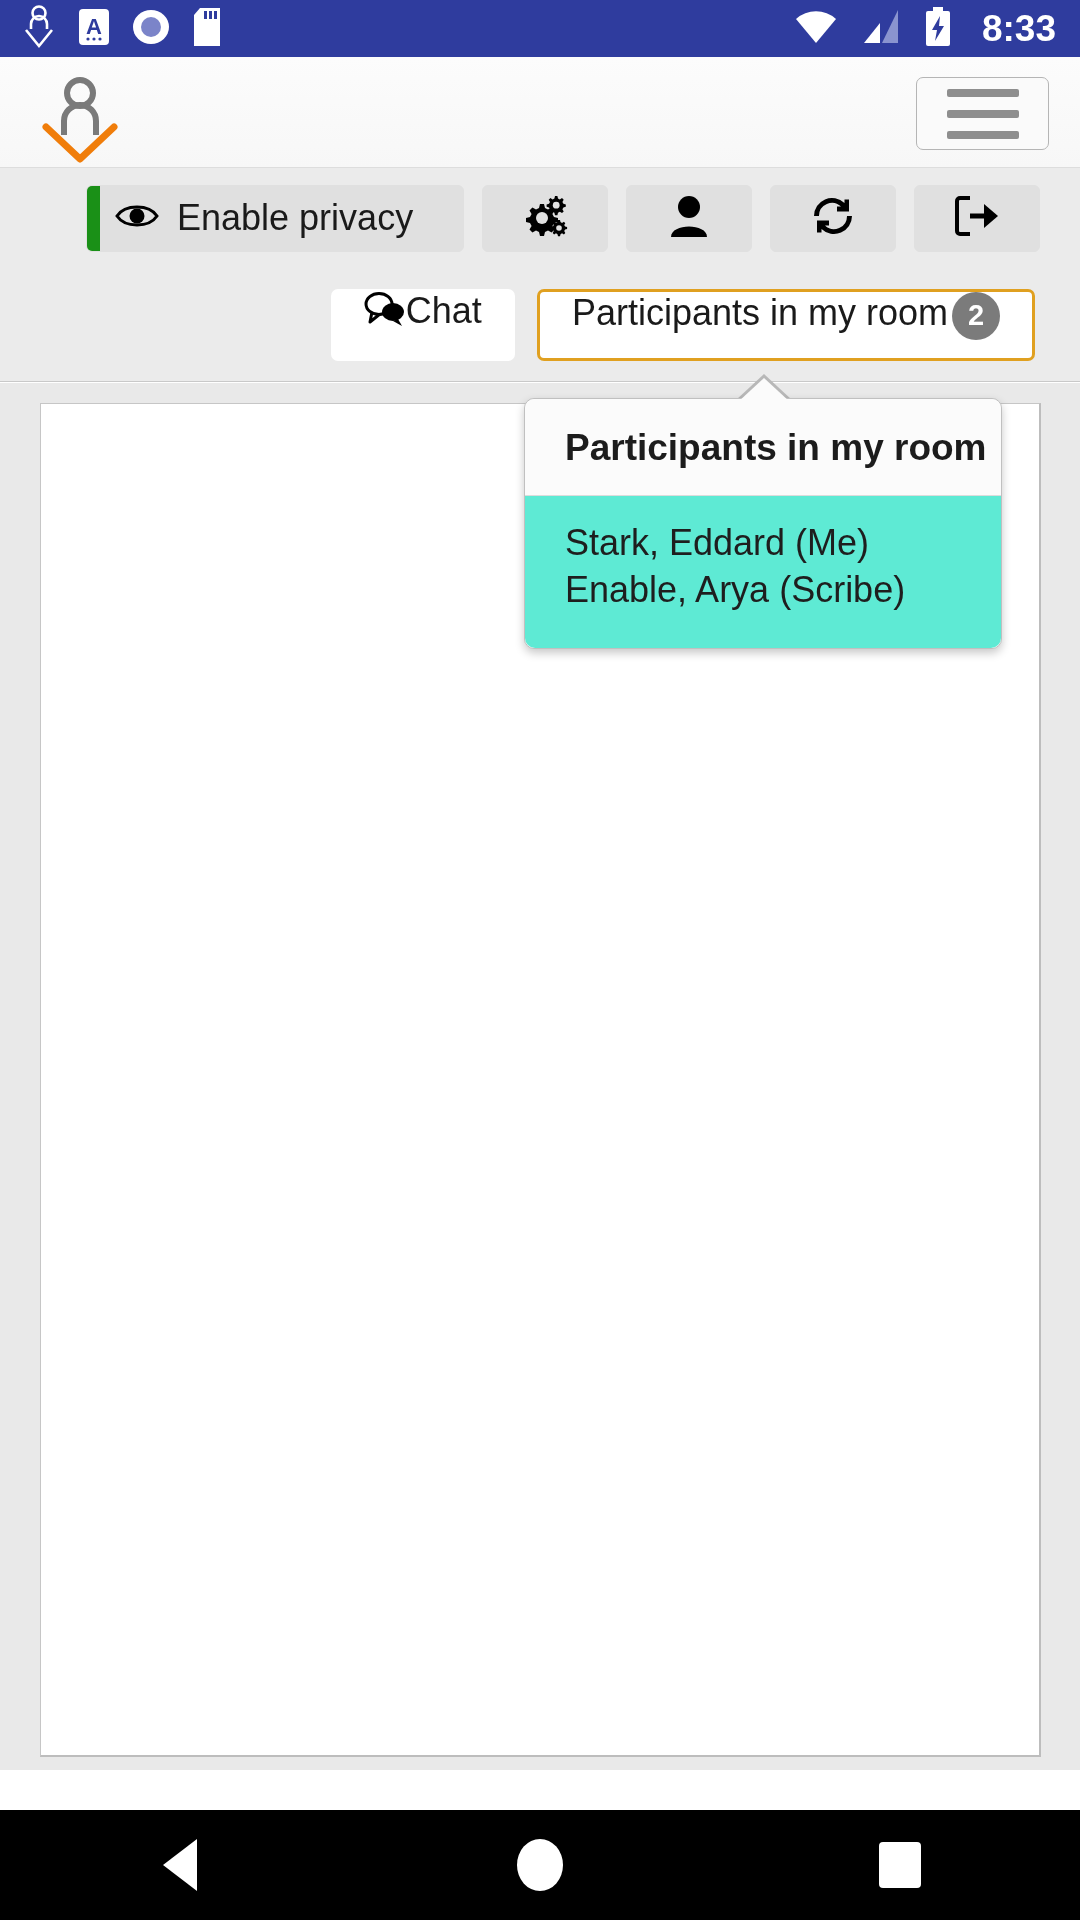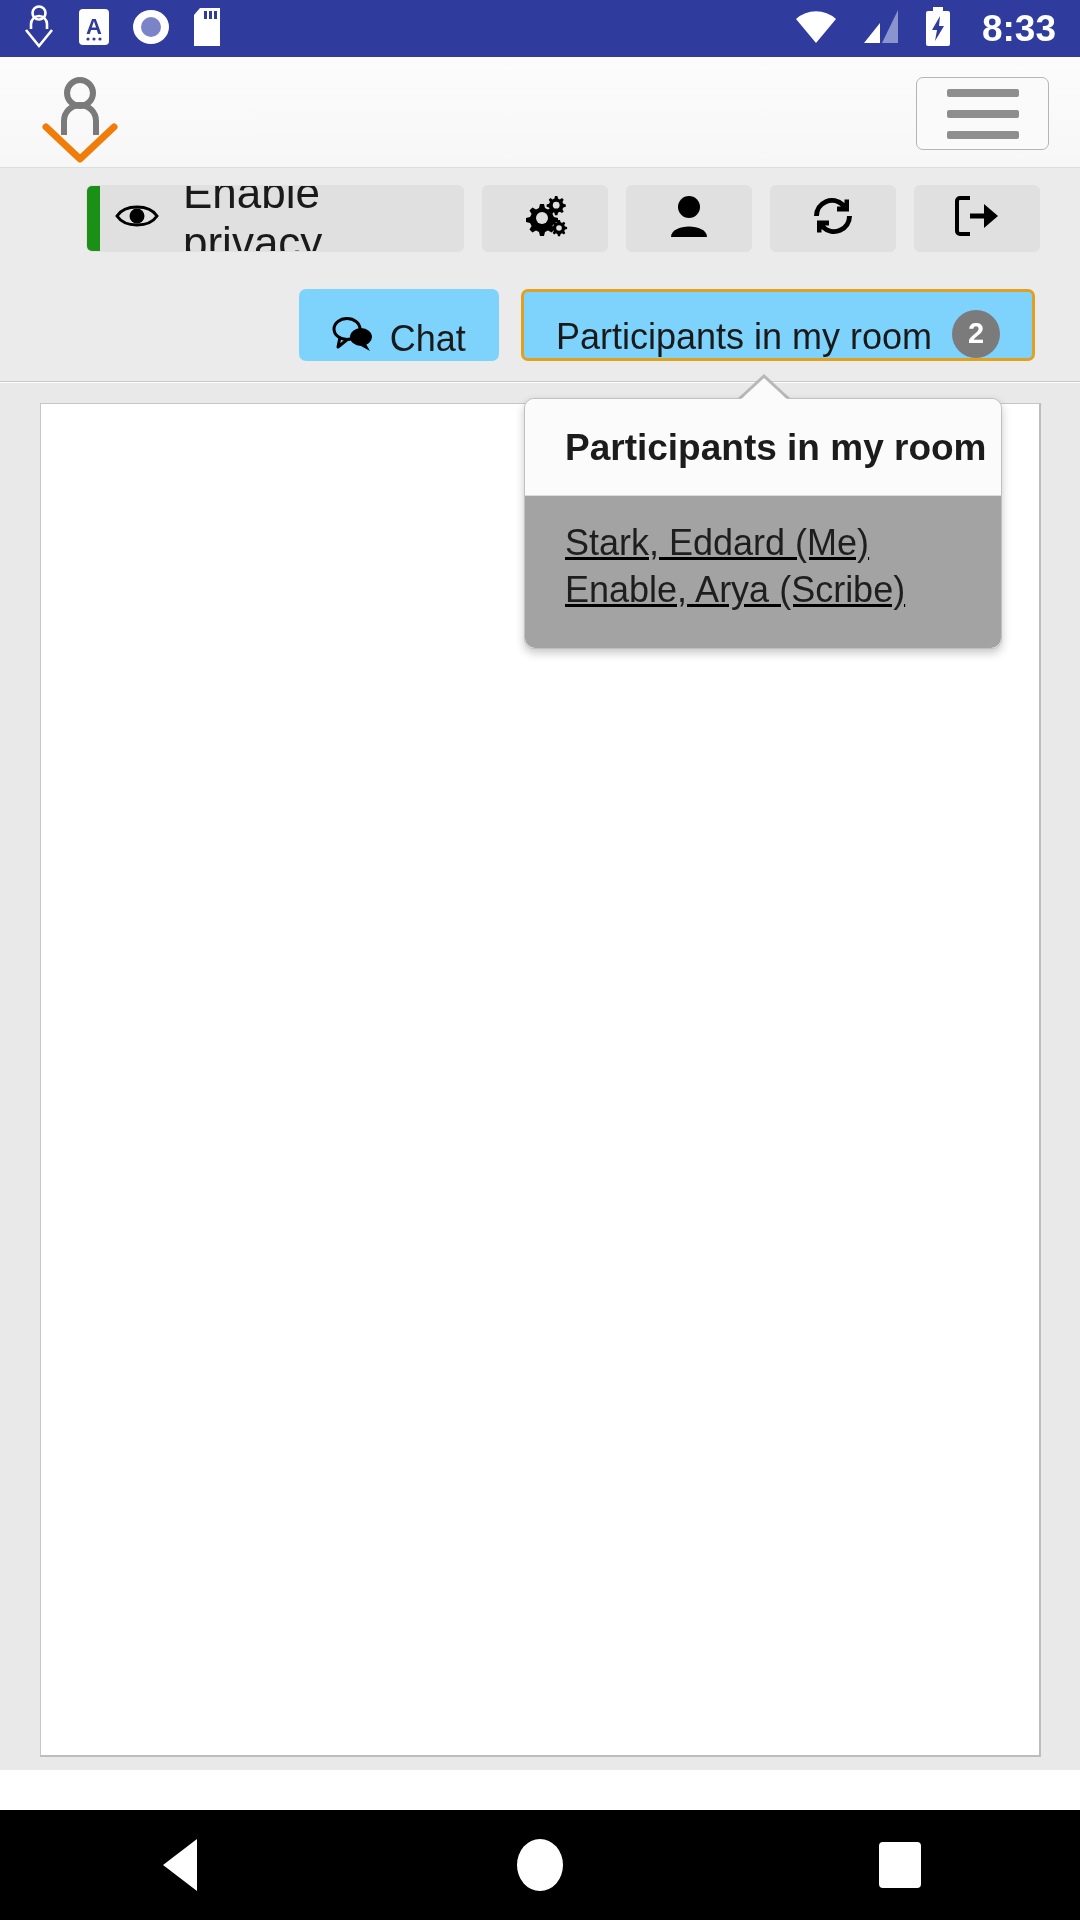--- a/index.html
+++ b/index.html
@@ -63,38 +63,38 @@
     position: relative;
     padding-left: 28px;
     gap: 18px;
     justify-content: flex-start;
     overflow: hidden;
   }
   .btn-privacy .accent {
     position: absolute; left: 0; top: 0; bottom: 0; width: 13px;
     background: #1a9017;
   }
-  .btn-privacy .lbl { font-size: 44px; color: #1a1a1a; margin-left: 6px; }
+  .btn-privacy .lbl { font-size: 36px; color: #1a1a1a; }
   .btn-icon { width: 126px; }
 
   
   .tabrow {
     position: absolute; left: 0; top: 268px; width: 1080px; height: 114px;
     background: #ebebeb;
     border-bottom: 1px solid #c9c9c9;
     display: flex; align-items: center; justify-content: flex-end;
     gap: 22px; padding-right: 45px;
   }
   .tab {
-    background: #7dd3fc;
+    background: #ffffff;
     border: 1px solid transparent;
     border-radius: 7px;
     height: 72px;
-    display: flex; align-items: flex-end; justify-content: center;
-    gap: 16px; padding: 0 32px;
+    display: flex; align-items: flex-start; justify-content: center;
+    padding: 0 32px;
     font-size: 36px; color: #1a1a1a;
   }
   .tab.active { border: 3px solid #e0a020; }
   .badge {
     background: #7b7b7b; color: #ffffff;
     border-radius: 50%;
     width: 48px; height: 48px;
     display: flex; align-items: center; justify-content: center;
     font-size: 29px; font-weight: 700;
     margin-left: 4px;
@@ -138,21 +138,21 @@
     border-bottom: 24px solid #fbfbfb;
     z-index: 3;
   }
   .pop-title {
     font-size: 37px; font-weight: 700; color: #1c1c1c;
     padding: 28px 0 26px 40px;
     border-bottom: 1px solid #dcdcdc;
     background: #fbfbfb;
     border-radius: 10px 10px 0 0;
   }
-  .pop-body { padding: 24px 0 34px 40px; background: #a3a3a3; border-radius: 0 0 10px 10px; text-decoration: underline; }
+  .pop-body { padding: 24px 0 34px 40px; background: #5eead4; border-radius: 0 0 10px 10px; }
   .pop-item { font-size: 36px; color: #1e1e1e; line-height: 1.08; padding: 4px 0; }
 
   
   .navbar {
     position: absolute; left: 0; bottom: 0; width: 1080px; height: 110px;
     background: #000000;
     display: flex; align-items: center; justify-content: space-around;
   }
   .nav-btn { width: 180px; height: 110px; display: flex; align-items: center; justify-content: center; }
   .nav-back { width: 0; height: 0; border-top: 26px solid transparent; border-bottom: 26px solid transparent; border-right: 34px solid #ffffff; }

